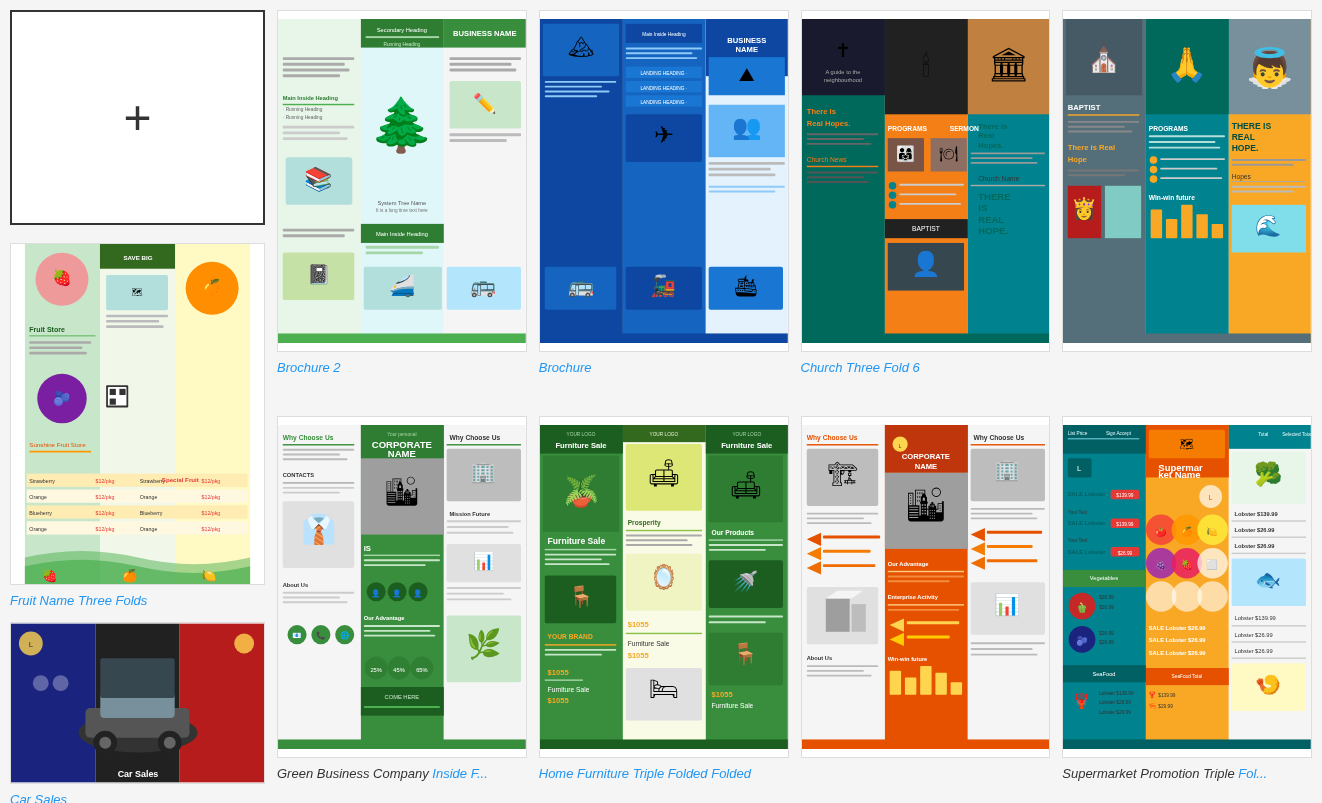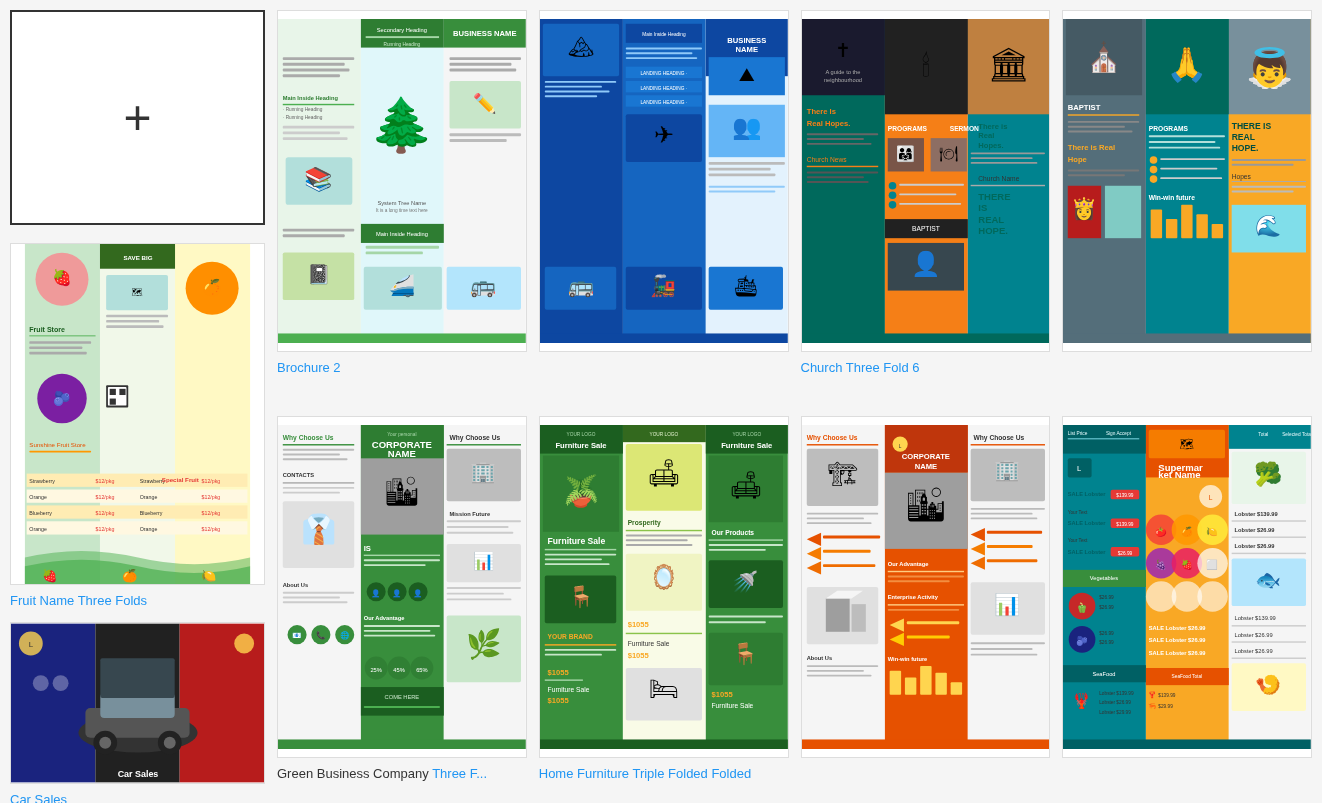--- a/index.html
+++ b/index.html
@@ -22,20 +22,21 @@
       width: 100%;
       overflow: hidden;
       border: 1px solid #ddd;
       background: #fff;
       margin-bottom: 6px;
     }
     .template-label {
       font-size: 13px;
       color: #333;
       padding: 2px 0;
+      font-style: italic;
     }
     .template-label span {
       color: #2196F3;
     }
 
     
     .new-template-thumb {
       width: 100%;
       height: 215px;
       border: 2px solid #333;
@@ -373,20 +374,23 @@
               <rect x="90" y="260" width="80" height="45" fill="#0d47a1" rx="2"></rect>
               <text x="130" y="288" font-size="22" text-anchor="middle">🚂</text>
 
               <rect x="177" y="260" width="78" height="45" fill="#1976d2" rx="2"></rect>
               <text x="216" y="288" font-size="22" text-anchor="middle">🛳</text>
 
               <rect x="0" y="330" width="260" height="10" fill="#0d47a1"></rect>
             </svg>
           </div>
         </div>
+        <div class="template-label">
+          <span>Brochure</span>
+        </div>
       </div>
 
       <div class="template-item">
         <div class="template-thumb">
           <div class="thumb-svg-wrap">
             <svg viewBox="0 0 260 340" xmlns="http://www.w3.org/2000/svg">
 
               <rect x="0" y="0" width="87" height="340" fill="#00695c"></rect>
 
               <rect x="87" y="0" width="87" height="340" fill="#f57f17"></rect>
@@ -638,21 +642,21 @@
               <rect x="177" y="182" width="68" height="2" fill="#ccc" rx="1"></rect>
 
               <rect x="177" y="200" width="78" height="70" fill="#c8e6c9" rx="2"></rect>
               <text x="216" y="240" font-size="30" text-anchor="middle">🌿</text>
 
               <rect x="0" y="330" width="260" height="10" fill="#388e3c"></rect>
             </svg>
           </div>
         </div>
         <div class="template-label">
-          Green Business Company <span class="label-blue">Three F...</span>
+          Green Business Company <span class="label-blue">Inside F...</span>
         </div>
       </div>
 
       <div class="template-item">
         <div class="template-thumb">
           <div class="thumb-svg-wrap">
             <svg viewBox="0 0 260 340" xmlns="http://www.w3.org/2000/svg">
               <rect x="0" y="0" width="87" height="340" fill="#388e3c"></rect>
               <rect x="87" y="0" width="87" height="340" fill="#f9fbe7"></rect>
               <rect x="174" y="0" width="86" height="340" fill="#388e3c"></rect>
@@ -959,16 +963,19 @@
               <text x="180" y="239" font-size="6" fill="#333">Lobster $26.99</text>
               <rect x="177" y="244" width="78" height="1.5" fill="#ccc"></rect>
 
               <rect x="177" y="250" width="78" height="50" fill="#fff9c4" rx="2"></rect>
               <text x="216" y="280" font-size="22" text-anchor="middle">🍤</text>
 
               <rect x="0" y="330" width="260" height="10" fill="#006064"></rect>
             </svg>
           </div>
         </div>
+        <div class="template-label">
+          Supermarket Promotion Triple <span class="label-blue">Fol...</span>
+        </div>
       </div>
     </div>
   </div>
 </div>
 
 </body></html>

